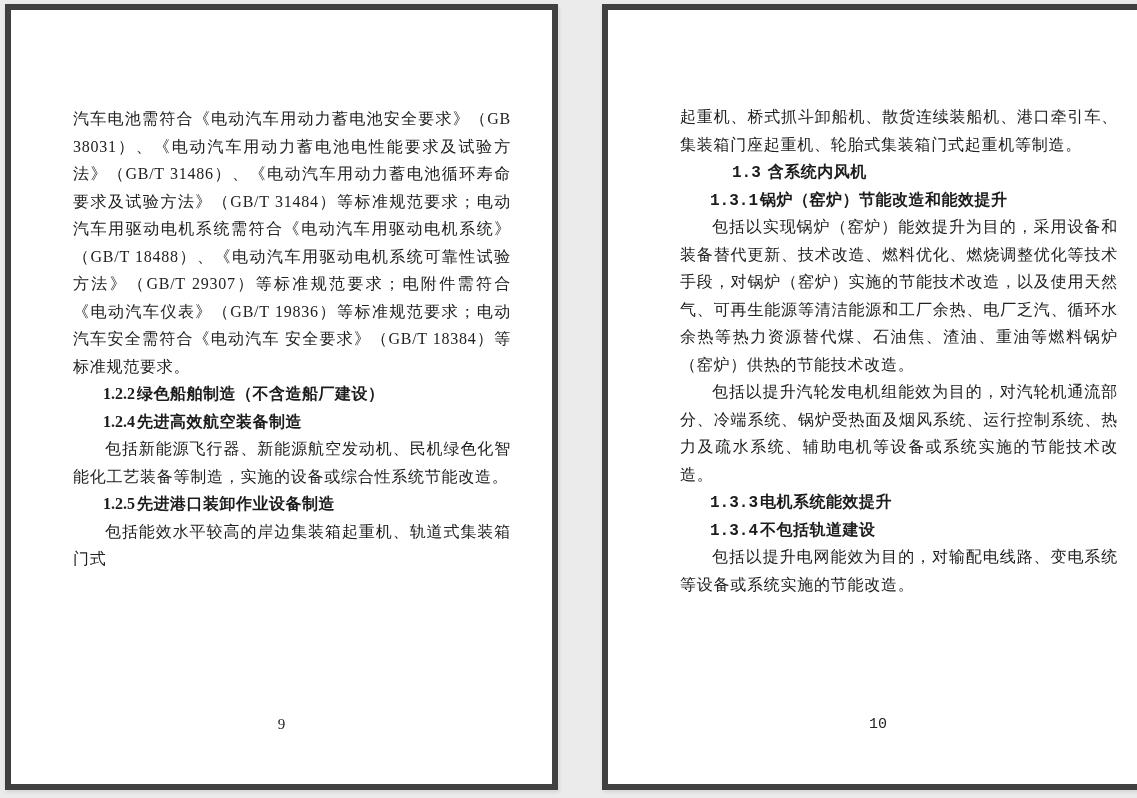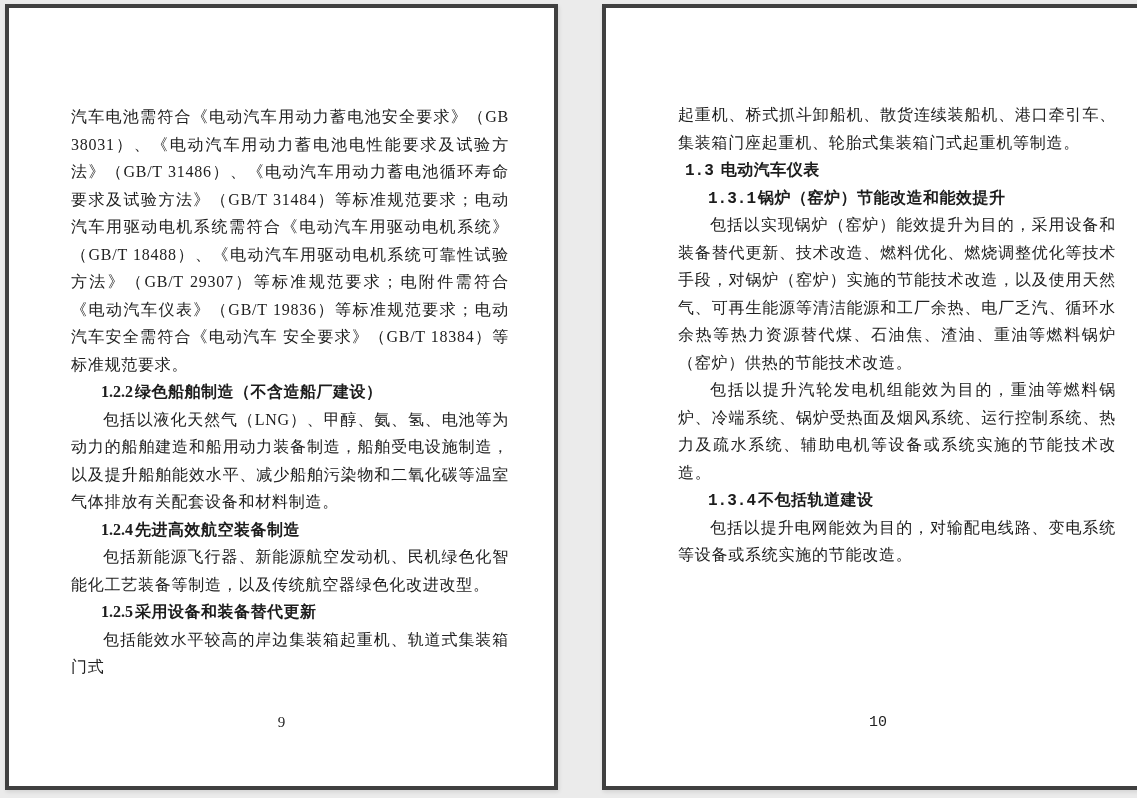--- a/index.html
+++ b/index.html
@@ -8,21 +8,21 @@
     background:#ebebeb;
     font-family:"Liberation Serif","DejaVu Serif",serif;
     position:relative;
     overflow:hidden;
   }
   .page {
     position:absolute;
     top:4px;
     height:786px;
     background:#ffffff;
-    border:4px solid #404040;
+    border:6px solid #404040;
     box-shadow:1px 2px 4px rgba(0,0,0,0.10);
   }
   .page.left  { left:5px;   width:553px; }
   .page.right { left:602px; width:552px;font-family:Liberation Mono, monospace; }
   .page-content {
     position:absolute;
     top:95px;
     width:438px;
     height:612px;
     overflow:hidden;
@@ -41,52 +41,52 @@
     font-size:16px;
     line-height:27.5px;
     letter-spacing:0.5px;
     font-weight:bold;
     color:#1c1c1c;
     white-space:nowrap;
   }
   p.heading.h3 { padding-left:30px; }
   p.heading.h2 { padding-left:7px; }
   p.heading.h3 .num { margin-right:2px; letter-spacing:0; }
-  p.heading.h2 .num { margin-right:7px;  letter-spacing:0; }
+  p.heading.h2 .num { margin-right:7px;  letter-spacing:0;margin-left:45px; }
   .page-number {
     position:absolute;
     top:701px;
     left:0;
     width:100%;
     text-align:center;
     font-size:15px;
     line-height:27px;
     color:#222222;
   }
 </style>
 </head>
 <body>
 
 <div class="page left" id="page-0">
   <div class="page-content">
       <p class="body">汽车电池需符合《电动汽车用动力蓄电池安全要求》（GB 38031）、《电动汽车用动力蓄电池电性能要求及试验方法》（GB/T 31486）、《电动汽车用动力蓄电池循环寿命要求及试验方法》（GB/T 31484）等标准规范要求；电动汽车用驱动电机系统需符合《电动汽车用驱动电机系统》（GB/T 18488）、《电动汽车用驱动电机系统可靠性试验方法》（GB/T 29307）等标准规范要求；电附件需符合《电动汽车仪表》（GB/T 19836）等标准规范要求；电动汽车安全需符合《电动汽车 安全要求》（GB/T 18384）等标准规范要求。</p>
       <p class="heading h3"><span class="num">1.2.2</span><span class="title">绿色船舶制造（不含造船厂建设）</span></p>
-      <p class="body indent">包括以液化天然气（LNG）、甲醇、氨、氢、电池等为动力的船舶建造和船用动力装备制造，船舶受电设施制造，以及提升船舶能效水平、减少船舶污染物和二氧化碳等温室气体排放有关配套设备和材料制造。</p>
       <p class="heading h3"><span class="num">1.2.4</span><span class="title">先进高效航空装备制造</span></p>
-      <p class="body indent">包括新能源飞行器、新能源航空发动机、民机绿色化智能化工艺装备等制造，以及传统航空器绿色化改进改型。</p>
-      <p class="heading h3"><span class="num">1.2.5</span><span class="title">采用设备和装备替代更新</span></p>
+      <p class="body indent">包括新能源飞行器、新能源航空发动机、民机绿色化智能化工艺装备等制造，实施的设备或综合性系统节能改造。</p>
+      <p class="heading h3"><span class="num">1.2.5</span><span class="title">先进港口装卸作业设备制造</span></p>
       <p class="body indent">包括能效水平较高的岸边集装箱起重机、轨道式集装箱门式</p>
     </div>
   <div class="page-number">9</div>
 </div>
 
 <div class="page right" id="page-1">
   <div class="page-content">
       <p class="body">起重机、桥式抓斗卸船机、散货连续装船机、港口牵引车、集装箱门座起重机、轮胎式集装箱门式起重机等制造。</p>
-      <p class="heading h2"><span class="num">1.3</span><span class="title">电动汽车仪表</span></p>
+      <p class="heading h2"><span class="num">1.3</span><span class="title">含系统内风机</span></p>
       <p class="heading h3"><span class="num">1.3.1</span><span class="title">锅炉（窑炉）节能改造和能效提升</span></p>
       <p class="body indent">包括以实现锅炉（窑炉）能效提升为目的，采用设备和装备替代更新、技术改造、燃料优化、燃烧调整优化等技术手段，对锅炉（窑炉）实施的节能技术改造，以及使用天然气、可再生能源等清洁能源和工厂余热、电厂乏汽、循环水余热等热力资源替代煤、石油焦、渣油、重油等燃料锅炉（窑炉）供热的节能技术改造。</p>
-      <p class="body indent">包括以提升汽轮发电机组能效为目的，重油等燃料锅炉、冷端系统、锅炉受热面及烟风系统、运行控制系统、热力及疏水系统、辅助电机等设备或系统实施的节能技术改造。</p>
+      <p class="body indent">包括以提升汽轮发电机组能效为目的，对汽轮机通流部分、冷端系统、锅炉受热面及烟风系统、运行控制系统、热力及疏水系统、辅助电机等设备或系统实施的节能技术改造。</p>
+      <p class="heading h3"><span class="num">1.3.3</span><span class="title">电机系统能效提升</span></p>
       <p class="heading h3"><span class="num">1.3.4</span><span class="title">不包括轨道建设</span></p>
       <p class="body indent">包括以提升电网能效为目的，对输配电线路、变电系统等设备或系统实施的节能改造。</p>
     </div>
   <div class="page-number">10</div>
 </div>
 
 </body></html>

